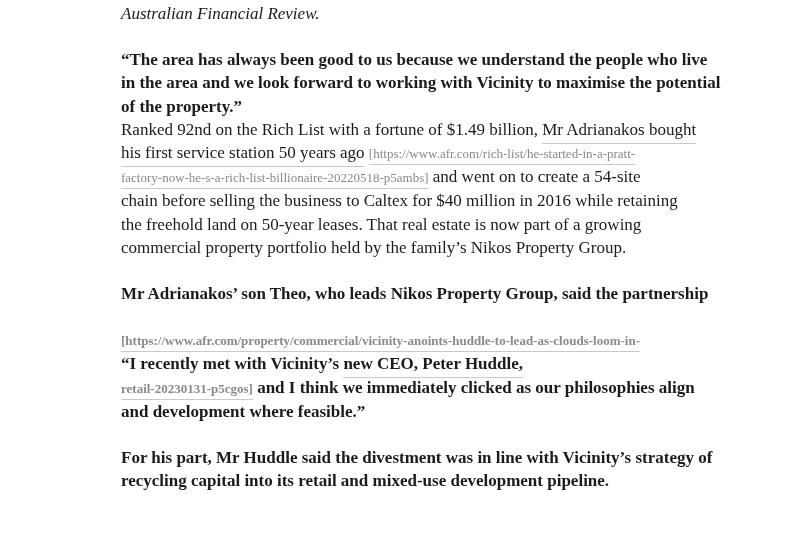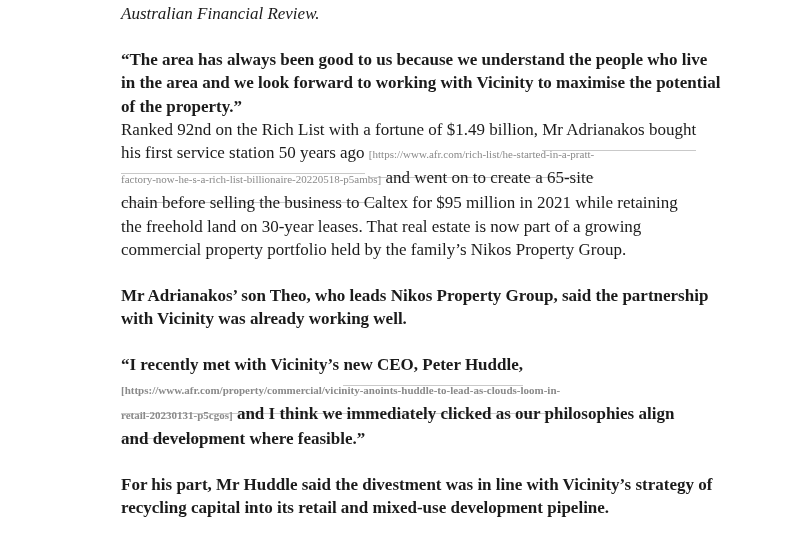--- a/index.html
+++ b/index.html
@@ -21,58 +21,57 @@
     -webkit-font-smoothing: antialiased;
   }
   .para { margin: 0; }
   .para.gap { margin-top: 23px; font-weight: bold; }
   .line { white-space: nowrap; }
   .run-text { }
   .run-italic { font-style: italic; }
   .run-link {
     color: var(--body-color, #1b1b1b);
     border-bottom: 1px solid var(--underline-color, #c9c9c9);
-    padding-bottom: 11px;
+    padding-bottom: 4px;
     cursor: pointer;
   }
   .run-ref {
     color: var(--ref-color, #8a8a8a);
-    font-size: 11px;
+    font-size: 13px;
     border-bottom: 1px solid var(--underline-color, #c9c9c9);
-    padding-bottom: 17px;
+    padding-bottom: 3px;
     cursor: pointer;
   }
 </style>
 </head>
 <body style="background: rgb(255, 255, 255);">
 
 <div class="article">
     <div class="para">
       <div class="line"><span class="run-italic">Australian Financial Review.</span></div>
     </div>
     <div class="para gap">
       <div class="line"><span class="run-text">“The area has always been good to us because we understand the people who live</span></div>
       <div class="line"><span class="run-text">in the area and we look forward to working with Vicinity to maximise the potential</span></div>
       <div class="line"><span class="run-text">of the property.”</span></div>
     </div>
     <div class="para">
       <div class="line"><span class="run-text">Ranked 92nd on the Rich List with a fortune of $1.49 billion, </span><span class="run-link">Mr Adrianakos bought</span></div>
       <div class="line"><span class="run-link">his first service station 50 years ago</span><span class="run-text"> </span><span class="run-ref">[https://www.afr.com/rich-list/he-started-in-a-pratt-</span></div>
-      <div class="line"><span class="run-ref">factory-now-he-s-a-rich-list-billionaire-20220518-p5ambs]</span><span class="run-text"> and went on to create a 65-site</span></div>
-      <div class="line"><span class="run-text">chain before selling the business to Caltex for $95 million in 2021 while retaining</span></div>
-      <div class="line"><span class="run-text">the freehold land on 30-year leases. That real estate is now part of a growing</span></div>
+      <div class="line"><span class="run-ref">factory-now-he-s-a-rich-list-billionaire-20220518-p5ambs]</span><span class="run-text"> and went on to create a 54-site</span></div>
+      <div class="line"><span class="run-text">chain before selling the business to Caltex for $40 million in 2016 while retaining</span></div>
+      <div class="line"><span class="run-text">the freehold land on 50-year leases. That real estate is now part of a growing</span></div>
       <div class="line"><span class="run-text">commercial property portfolio held by the family’s Nikos Property Group.</span></div>
     </div>
     <div class="para gap">
       <div class="line"><span class="run-text">Mr Adrianakos’ son Theo, who leads Nikos Property Group, said the partnership</span></div>
-      <div class="line"><span class="run-text">with Vicinity was already working well.</span></div>
     </div>
     <div class="para gap">
+      <div class="line"><span class="run-ref">[https://www.afr.com/property/commercial/vicinity-anoints-huddle-to-lead-as-clouds-loom-in-</span></div>
       <div class="line"><span class="run-text">“I recently met with Vicinity’s </span><span class="run-link">new CEO, Peter Huddle,</span></div>
-      <div class="line"><span class="run-ref">[https://www.afr.com/property/commercial/vicinity-anoints-huddle-to-lead-as-clouds-loom-in-</span></div>
       <div class="line"><span class="run-ref">retail-20230131-p5cgos]</span><span class="run-text"> and I think we immediately clicked as our philosophies align</span></div>
       <div class="line"><span class="run-text">and development where feasible.”</span></div>
     </div>
     <div class="para gap">
       <div class="line"><span class="run-text">For his part, Mr Huddle said the divestment was in line with Vicinity’s strategy of</span></div>
       <div class="line"><span class="run-text">recycling capital into its retail and mixed-use development pipeline.</span></div>
     </div>
   </div>
 
 </body></html>

